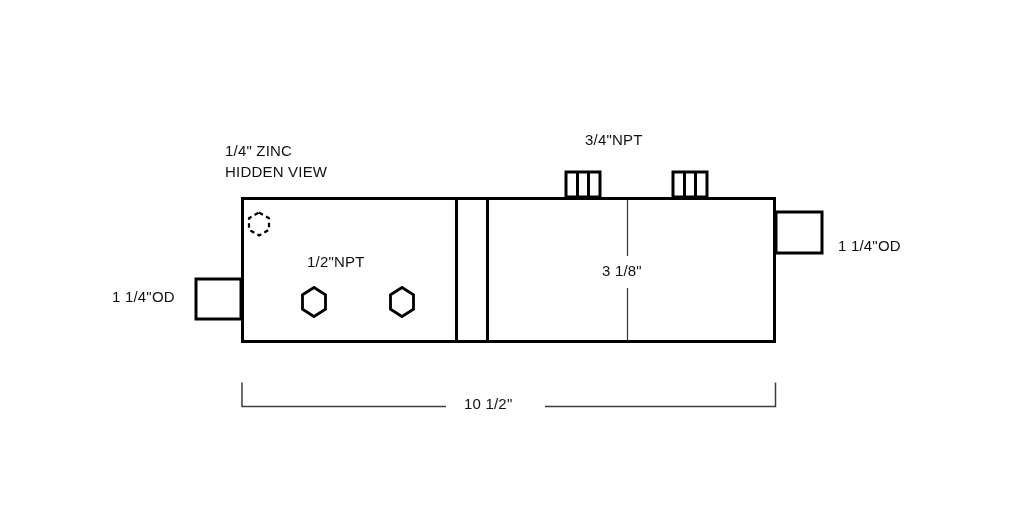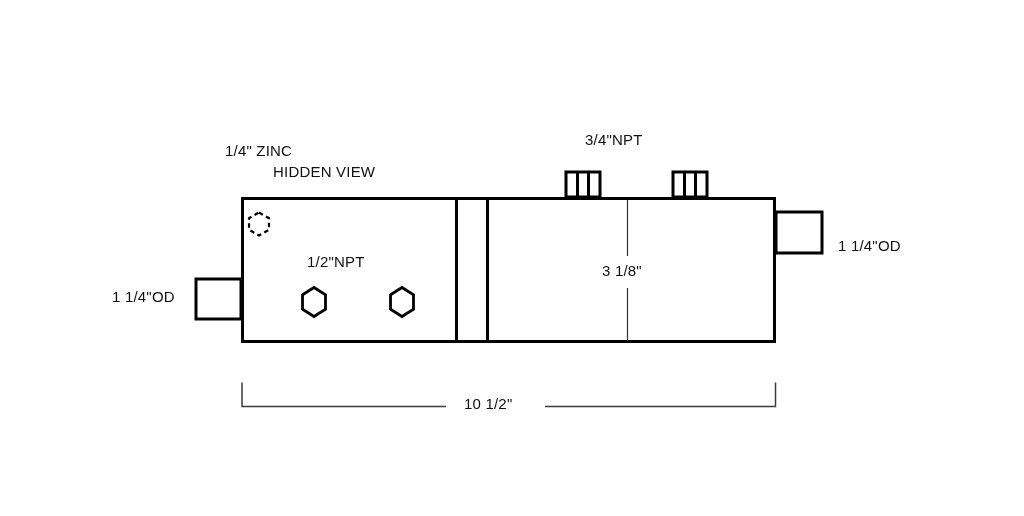--- a/index.html
+++ b/index.html
@@ -95,21 +95,21 @@
     <path class="hex" d="M402,287.5 L413.5,294.75 L413.5,309.25 L402,316.5 L390.5,309.25 L390.5,294.75 Z"></path>
 
     <line class="dimline-thin" x1="627.5" y1="200" x2="627.5" y2="256"></line>
     <line class="dimline-thin" x1="627.5" y1="288" x2="627.5" y2="341"></line>
 
     <polyline class="dimline" points="242,382.5 242,406.5 446,406.5"></polyline>
     <polyline class="dimline" points="545,406.5 775.5,406.5 775.5,382.5"></polyline>
   </svg>
 
   <div class="label" style="left:225px; top:141px;">1/4" ZINC</div>
-  <div class="label" style="left:225px; top:162px;margin-left:48px;">HIDDEN VIEW</div>
+  <div class="label" style="left:225px; top:162px;">HIDDEN VIEW</div>
 
   <div class="label" style="left:585px; top:130px;">3/4"NPT</div>
 
   <div class="label" style="left:307px; top:252px;">1/2"NPT</div>
 
   <div class="label" style="left:602px; top:261px;">3 1/8"</div>
 
   <div class="label" style="left:112px; top:287px;">1 1/4"OD</div>
 
   <div class="label" style="left:838px; top:236px;">1 1/4"OD</div>

